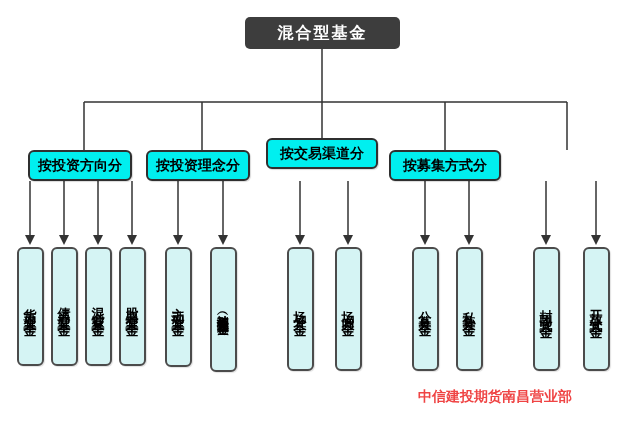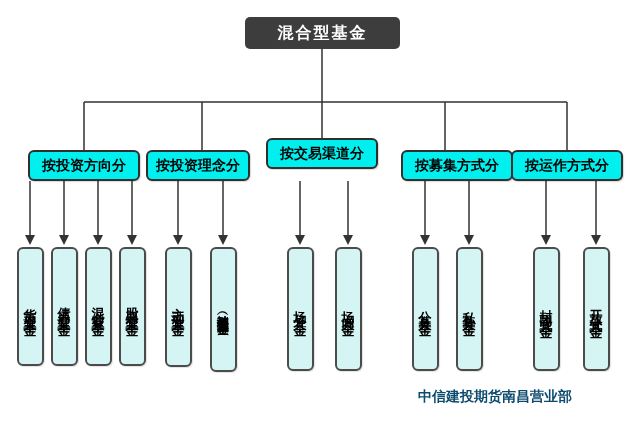--- a/index.html
+++ b/index.html
@@ -97,22 +97,22 @@
       <line x1="469" y1="181" x2="469" y2="236" stroke="#333333" stroke-width="1.5"></line>
       <polygon points="464,235 474,235 469,245" fill="#333333"></polygon>
       <line x1="546" y1="181" x2="546" y2="236" stroke="#333333" stroke-width="1.5"></line>
       <polygon points="541,235 551,235 546,245" fill="#333333"></polygon>
       <line x1="596" y1="181" x2="596" y2="236" stroke="#333333" stroke-width="1.5"></line>
       <polygon points="591,235 601,235 596,245" fill="#333333"></polygon>
     </svg>
 
   <div class="root-node" id="root-node" style="left: 245px; top: 17px; width: 155px; height: 32px; background: rgb(61, 61, 61); color: rgb(255, 255, 255);">混合型基金</div>
 
-  <div class="footer-text" id="footer-text" style="left: 418px; top: 388px; color: #0c4a6e;">中信建投期货南昌营业部</div>
-<div class="cat-node" style="left: 28px; top: 150px; width: 112px; height: 31px; background: rgb(0, 239, 239);">按投资方向分</div>
+  <div class="footer-text" id="footer-text" style="left: 418px; top: 388px; color: #ef4444;">中信建投期货南昌营业部</div>
+<div class="cat-node" style="left: 28px; top: 150px; width: 104px; height: 31px; background: rgb(0, 239, 239);">按投资方向分</div>
     <div class="leaf-node" style="left: 16.5px; top: 247px; width: 27px; height: 119px; background: rgb(213, 244, 244);">
       <span class="leaf-label" style="font-size: 13px; letter-spacing: 4px;">货币型基金</span>
     </div>
     <div class="leaf-node" style="left: 50.5px; top: 247px; width: 27px; height: 119px; background: rgb(213, 244, 244);">
       <span class="leaf-label" style="font-size: 13px; letter-spacing: 4px;">债券型基金</span>
     </div>
     <div class="leaf-node" style="left: 84.5px; top: 247px; width: 27px; height: 119px; background: rgb(213, 244, 244);">
       <span class="leaf-label" style="font-size: 13px; letter-spacing: 4px;">混合型基金</span>
     </div>
     <div class="leaf-node" style="left: 118.5px; top: 247px; width: 27px; height: 119px; background: rgb(213, 244, 244);">
@@ -125,27 +125,26 @@
     <div class="leaf-node" style="left: 209.5px; top: 247px; width: 27px; height: 125px; background: rgb(213, 244, 244);">
       <span class="leaf-label" style="font-size: 12px; letter-spacing: 1px;">被动型（指数）基金</span>
     </div>
     <div class="cat-node" style="left: 266px; top: 138px; width: 112px; height: 31px; background: rgb(0, 239, 239);">按交易渠道分</div>
     <div class="leaf-node" style="left: 286.5px; top: 247px; width: 27px; height: 124px; background: rgb(213, 244, 244);">
       <span class="leaf-label" style="font-size: 13px; letter-spacing: 4px;">场外基金</span>
     </div>
     <div class="leaf-node" style="left: 334.5px; top: 247px; width: 27px; height: 124px; background: rgb(213, 244, 244);">
       <span class="leaf-label" style="font-size: 13px; letter-spacing: 4px;">场内基金</span>
     </div>
-    <div class="cat-node" style="left: 389px; top: 150px; width: 112px; height: 31px; background: rgb(0, 239, 239); margin-left: 12px;">按募集方式分</div>
+    <div class="cat-node" style="left: 389px; top: 150px; width: 112px; height: 31px; background: rgb(0, 239, 239);">按募集方式分</div>
     <div class="leaf-node" style="left: 411.5px; top: 247px; width: 27px; height: 124px; background: rgb(213, 244, 244);">
       <span class="leaf-label" style="font-size: 13px; letter-spacing: 4px;">公募基金</span>
     </div>
     <div class="leaf-node" style="left: 455.5px; top: 247px; width: 27px; height: 124px; background: rgb(213, 244, 244);">
       <span class="leaf-label" style="font-size: 13px; letter-spacing: 4px;">私募基金</span>
     </div>
-    <div class="cat-node" style="left: 511px; top: 150px; width: 112px; height: 31px; background: rgb(0, 239, 239);">按运作方式分</div>
     <div class="leaf-node" style="left: 532.5px; top: 247px; width: 27px; height: 124px; background: rgb(213, 244, 244);">
       <span class="leaf-label" style="font-size: 13px; letter-spacing: 4px;">封闭式基金</span>
     </div>
     <div class="leaf-node" style="left: 582.5px; top: 247px; width: 27px; height: 124px; background: rgb(213, 244, 244);">
       <span class="leaf-label" style="font-size: 13px; letter-spacing: 4px;">开放式基金</span>
     </div>
   </div>
 
 </body></html>

